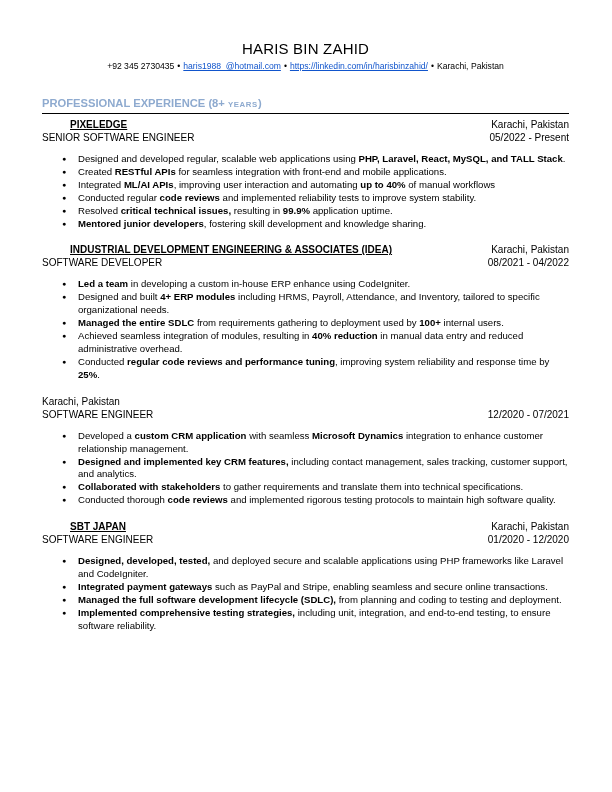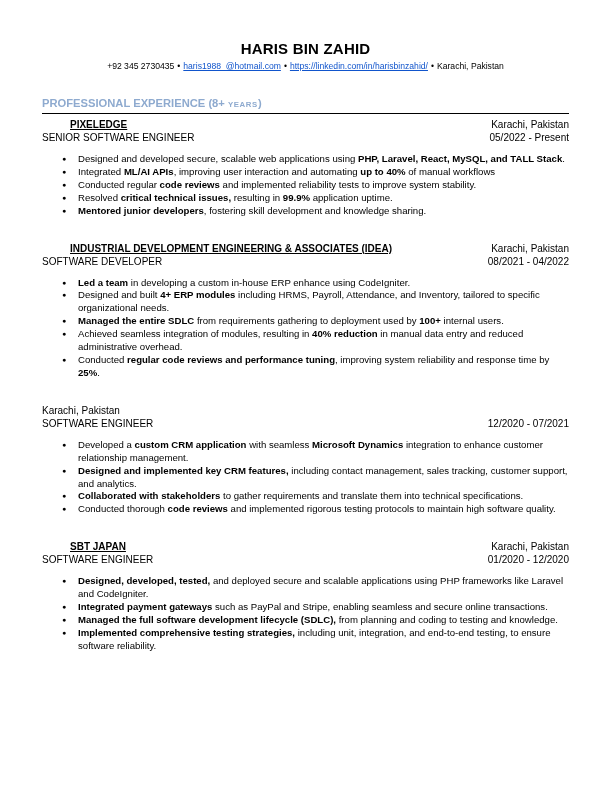--- a/index.html
+++ b/index.html
@@ -2,35 +2,35 @@
 <html><head>
 <meta charset="utf-8">
 <style>
   html, body { margin: 0; padding: 0; background: #ffffff; }
   body {
     width: 612px; height: 792px; position: relative; overflow: hidden;
     font-family: "Liberation Sans", sans-serif; color: #000;
   }
   .page { position: absolute; left: 42px; top: 40px; width: 527px; }
   .name {
-    text-align: center; font-weight: bold; font-size: 15px; letter-spacing: 0.2px;
+    text-align: center; font-weight: normal; font-size: 15px; letter-spacing: 0.2px;
     margin: 0; line-height: 18px;
   }
   .contact {
     text-align: center; font-size: 8.6px; line-height: 12px; margin-top: 2px;
   }
   .contact a { color: #1155cc; text-decoration: underline; }
   .sep { padding: 0 3px; }
   .section-title {
     margin-top: 24px; font-size: 11.2px; font-weight: bold; color: #8eaacf;
     line-height: 14px; padding-bottom: 1px; border-bottom: 1px solid #000;
   }
   .section-title .small { font-size: 7.8px; letter-spacing: 0.6px; }
   .job { margin-top: 4px; }
-  .job + .job { margin-top: 24px; }
+  .job + .job { margin-top: 13px; }
   .job-row { display: flex; justify-content: space-between; font-size: 10px; line-height: 13px; }
   .company { font-weight: bold; text-decoration: underline; padding-left: 28px; }
   .role { text-transform: none; }
   ul.bullets {
     margin: 9px 0 0 0; padding: 0 0 0 36px; list-style: none;
   }
   ul.bullets li {
     position: relative; font-size: 9.6px; line-height: 12.9px; padding-left: 0;
   }
   ul.bullets li::before {
@@ -55,21 +55,22 @@
   <div class="job">
     <div class="job-row">
       <span class="company">PIXELEDGE</span>
       <span>Karachi, Pakistan</span>
     </div>
     <div class="job-row">
       <span class="role">SENIOR SOFTWARE ENGINEER</span>
       <span>05/2022 - Present</span>
     </div>
     <ul class="bullets">
-          <li><span>Designed and developed secure, scalable web applications using </span><b>PHP, Laravel, React, MySQL, and TALL Stack</b><span>.</span></li>
+          <li><span>Designed and developed regular, scalable web applications using </span><b>PHP, Laravel, React, MySQL, and TALL Stack</b><span>.</span></li>
+          <li><span>Created </span><b>RESTful APIs</b><span> for seamless integration with front-end and mobile applications.</span></li>
           <li><span>Integrated </span><b>ML/AI APIs</b><span>, improving user interaction and automating </span><b>up to 40%</b><span> of manual workflows</span></li>
           <li><span>Conducted regular </span><b>code reviews</b><span> and implemented reliability tests to improve system stability.</span></li>
           <li><span>Resolved </span><b>critical technical issues,</b><span> resulting in </span><b>99.9%</b><span> application uptime.</span></li>
           <li><b>Mentored junior developers</b><span>, fostering skill development and knowledge sharing.</span></li>
         </ul>
   </div>
 
   <div class="job">
     <div class="job-row">
       <span class="company">INDUSTRIAL DEVELOPMENT ENGINEERING &amp; ASSOCIATES (IDEA)</span>
@@ -109,18 +110,18 @@
       <span class="company">SBT JAPAN</span>
       <span>Karachi, Pakistan</span>
     </div>
     <div class="job-row">
       <span class="role">SOFTWARE ENGINEER</span>
       <span>01/2020 - 12/2020</span>
     </div>
     <ul class="bullets">
           <li><b>Designed, developed, tested,</b><span> and deployed secure and scalable applications using PHP frameworks like Laravel and CodeIgniter.</span></li>
           <li><b>Integrated payment gateways</b><span> such as PayPal and Stripe, enabling seamless and secure online transactions.</span></li>
-          <li><b>Managed the full software development lifecycle (SDLC),</b><span> from planning and coding to testing and knowledge.</span></li>
+          <li><b>Managed the full software development lifecycle (SDLC),</b><span> from planning and coding to testing and deployment.</span></li>
           <li><b>Implemented comprehensive testing strategies,</b><span> including unit, integration, and end-to-end testing, to ensure software reliability.</span></li>
         </ul>
   </div>
 </div>
 </div>
 
 </body></html>

